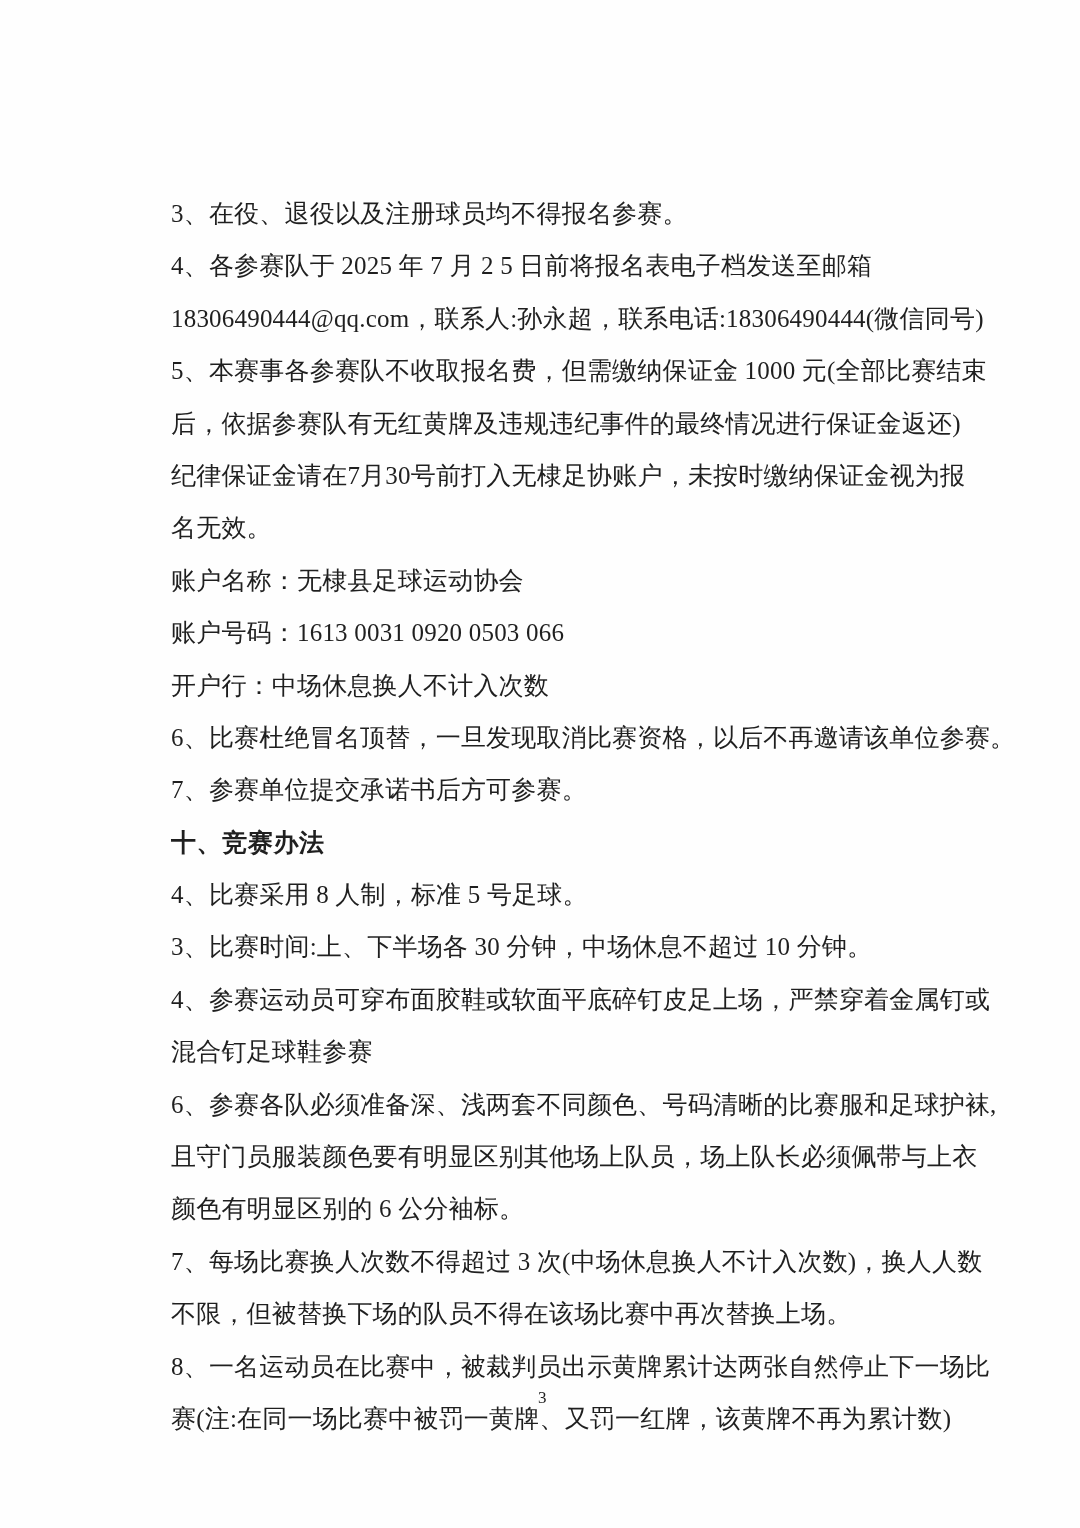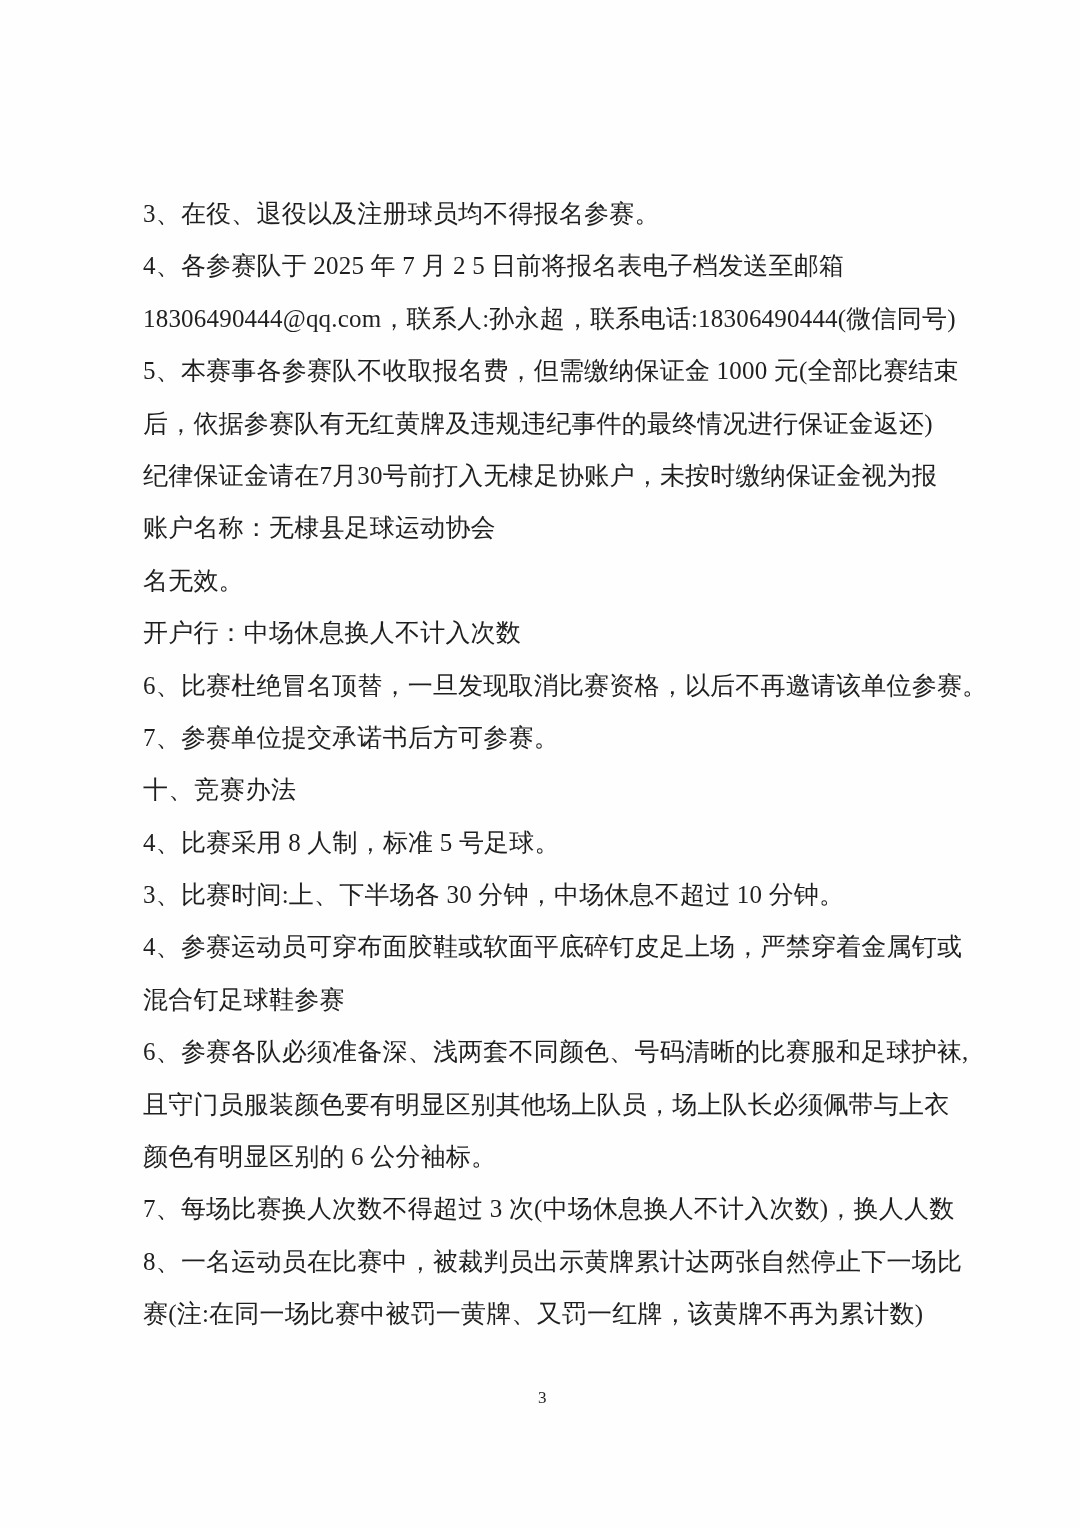--- a/index.html
+++ b/index.html
@@ -20,23 +20,24 @@
     top: 188px;
     left: 143px;
     width: 822px;
   }
   .line {
     font-size: 25px;
     line-height: 52.4px;
     height: 52.4px;
     white-space: nowrap;
     letter-spacing: 0.2px;
+    margin-left: 28px;
   }
   .line.bold {
-    font-weight: normal;
+    font-weight: bold;
     letter-spacing: 0.6px;
   }
   .pageno {
     position: absolute;
     left: 538px;
     top: 1389px;
     font-size: 17px;
     line-height: 17px;
     color: #1f1f1f;
   }
@@ -44,31 +45,33 @@
 </head>
 <body>
 
 <div class="doc">
   <div class="line">3、在役、退役以及注册球员均不得报名参赛。</div>
   <div class="line">4、各参赛队于 2025 年 7 月 2 5 日前将报名表电子档发送至邮箱</div>
   <div class="line">18306490444@qq.com，联系人:孙永超，联系电话:18306490444(微信同号)</div>
   <div class="line">5、本赛事各参赛队不收取报名费，但需缴纳保证金 1000 元(全部比赛结束</div>
   <div class="line">后，依据参赛队有无红黄牌及违规违纪事件的最终情况进行保证金返还)</div>
   <div class="line">纪律保证金请在7月30号前打入无棣足协账户，未按时缴纳保证金视为报</div>
+  <div class="line">名无效。</div>
   <div class="line">账户名称：无棣县足球运动协会</div>
-  <div class="line">名无效。</div>
+  <div class="line">账户号码：1613  0031  0920  0503  066</div>
   <div class="line">开户行：中场休息换人不计入次数</div>
   <div class="line">6、比赛杜绝冒名顶替，一旦发现取消比赛资格，以后不再邀请该单位参赛。</div>
   <div class="line">7、参赛单位提交承诺书后方可参赛。</div>
   <div class="line bold">十、竞赛办法</div>
   <div class="line">4、比赛采用 8 人制，标准 5 号足球。</div>
   <div class="line">3、比赛时间:上、下半场各 30 分钟，中场休息不超过 10 分钟。</div>
   <div class="line">4、参赛运动员可穿布面胶鞋或软面平底碎钉皮足上场，严禁穿着金属钉或</div>
   <div class="line">混合钉足球鞋参赛</div>
   <div class="line">6、参赛各队必须准备深、浅两套不同颜色、号码清晰的比赛服和足球护袜,</div>
   <div class="line">且守门员服装颜色要有明显区别其他场上队员，场上队长必须佩带与上衣</div>
   <div class="line">颜色有明显区别的 6 公分袖标。</div>
   <div class="line">7、每场比赛换人次数不得超过 3 次(中场休息换人不计入次数)，换人人数</div>
+  <div class="line">不限，但被替换下场的队员不得在该场比赛中再次替换上场。</div>
   <div class="line">8、一名运动员在比赛中，被裁判员出示黄牌累计达两张自然停止下一场比</div>
   <div class="line">赛(注:在同一场比赛中被罚一黄牌、又罚一红牌，该黄牌不再为累计数)</div>
 </div>
 
 <span class="pageno">3</span>
 
 </body></html>

